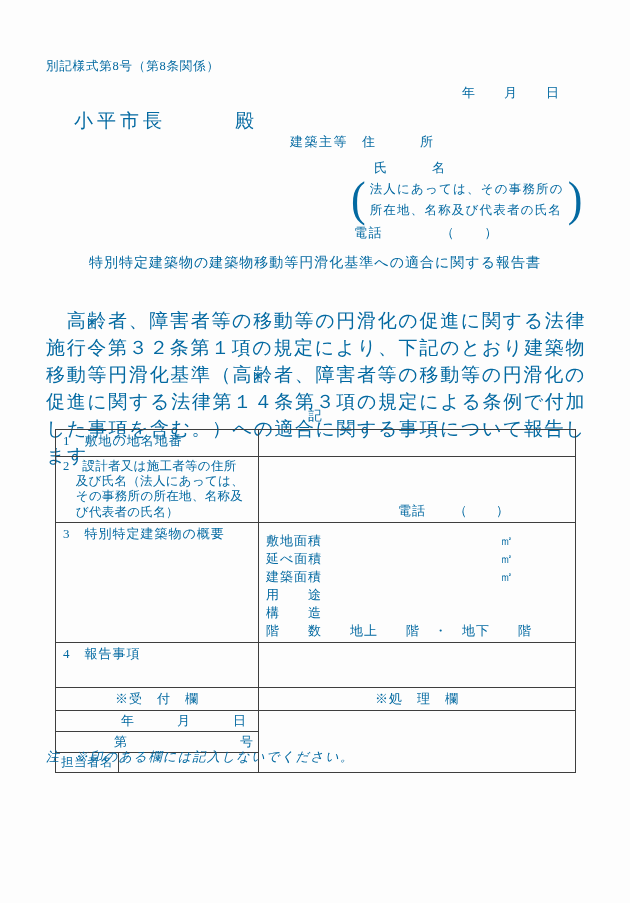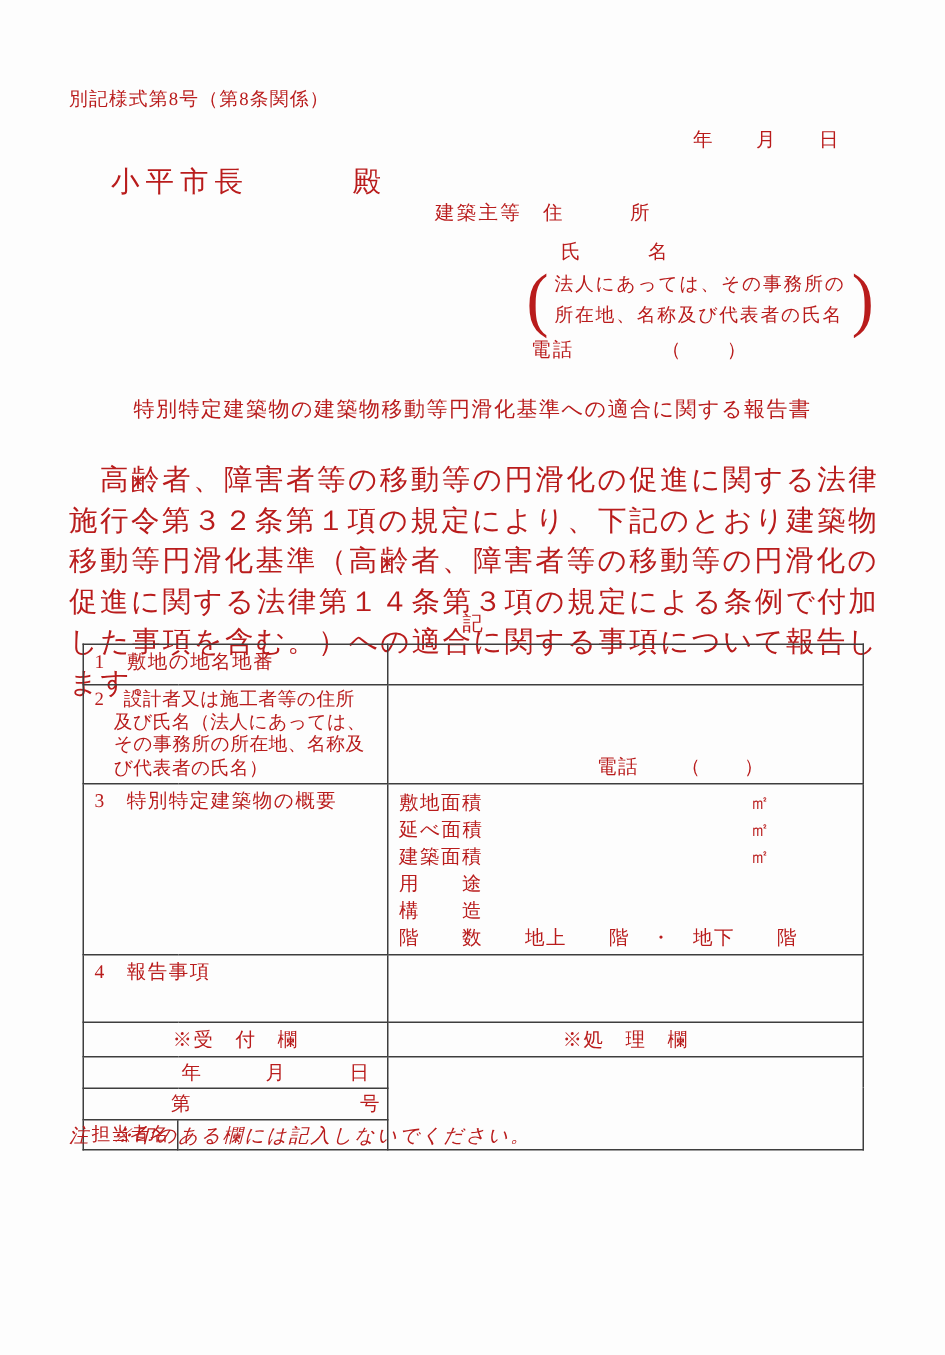--- a/index.html
+++ b/index.html
@@ -1,53 +1,53 @@
 <!DOCTYPE html>
 <html><head>
 <meta charset="utf-8">
 <style>
   html,body { margin:0; padding:0; background:#ffffff; }
   .page {
     position:relative; width:630px; height:903px;
-    background:#fdfdfd; color:#b91c1c; overflow:hidden;
+    background:#fdfdfd; color:#0369a1; overflow:hidden;
     font-family:"Liberation Serif","DejaVu Serif",serif;
   }
   .abs { position:absolute; }
 
   .form-number { left:46px; top:58px; font-size:12.5px; letter-spacing:0.8px; }
   .date-line   { left:462px; top:84px; font-size:13px; letter-spacing:1px; }
   .addressee   { left:74px;  top:108px; font-size:19px; letter-spacing:4px; }
 
   .sender-block { left:290px; top:133px; font-size:13px; letter-spacing:1.5px; }
   .addr-label  { margin-left:14px; }
   .sender-name { margin-left:84px; margin-top:8px; }
   .paren-block { display:flex; align-items:center; margin-left:61px; margin-top:1px; }
   .big-paren   { font-size:44px; font-weight:300; line-height:1; transform:scaleY(1.08); letter-spacing:0; }
   .paren-lines { white-space:pre-line; font-size:12.5px; line-height:21px; letter-spacing:1.2px; padding:0 4px; }
   .sender-phone{ margin-left:64px; margin-top:2px; }
 
-  .doc-title { left:0; top:264px; width:630px; text-align:center;
+  .doc-title { left:0; top:254px; width:630px; text-align:center;
                font-size:14px; font-weight:normal; letter-spacing:1px; margin:0; }
   .body-par  { left:46px; top:307px; width:540px; margin:0;
                font-size:19px; line-height:27px; letter-spacing:1.5px;
                text-align:justify; text-justify:inter-ideograph; }
   .record-mark { left:0; top:407px; width:630px; text-align:center; font-size:13.5px; }
 
   .form-table { left:55px; top:429px; width:520px; border-collapse:collapse;
                 table-layout:fixed; font-size:13px; letter-spacing:1px; }
   .form-table td { border:1px solid #3e3e3e; vertical-align:top;
                    padding:2px 4px 2px 7px; overflow:hidden; }
   .r1 td { height:22px; }
   .r2 td { height:56px; }
   .r2 .lbl { font-size:12.5px; letter-spacing:0.3px; line-height:15.2px;
              white-space:pre-line; }
   .r2 .val { vertical-align:bottom; }
   .phone-line { margin-left:132px; }
   .r3 td { height:102px; }
-  .r3 .val { padding-top:3px; line-height:18px; }
+  .r3 .val { padding-top:9px; line-height:18px; }
   .area-line { display:flex; justify-content:space-between; width:248px; }
   .r4 td { height:40px; }
   .hdr td { height:14px; text-align:center; vertical-align:middle; padding:2px; }
   .sub td { height:14px; vertical-align:middle; padding:1px 2px; }
   .subcenter { text-align:center; padding-left:56px !important; }
   .staff-cell { text-align:center; letter-spacing:0.5px; padding:1px 0 !important; font-size:12.5px; }
   .note { left:46px; top:748px; font-size:13px; letter-spacing:1.5px;font-style:italic; }
 </style>
 </head>
 <body>

